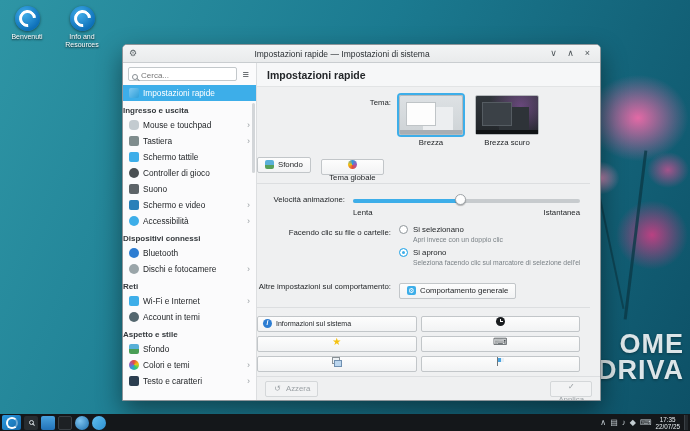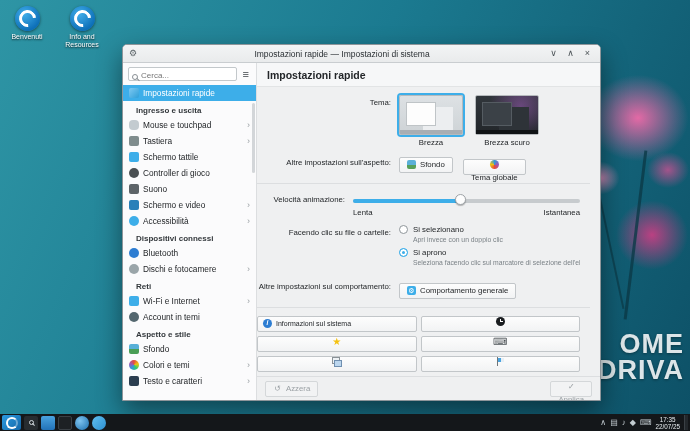--- a/index.html
+++ b/index.html
@@ -44,21 +44,21 @@
   
   .sidebar { width:134px; flex:none; background:#fbfbfc; border-right:1px solid #dcdee0; display:flex; flex-direction:column; position:relative; }
   .search-row { display:flex; align-items:center; gap:4px; padding:4px 5px 3px; }
   .search-box { flex:1; display:flex; align-items:flex-end; gap:3px; border:1px solid #c3c8cb; border-radius:2px; background:#fff; height:14px; padding:0 3px; }
   .mag { width:6px; height:6px; border:1px solid #8a9095; border-radius:50%; position:relative; flex:none; }
   .mag::after { content:""; position:absolute; width:4px; height:1px; background:#8a9095; transform:rotate(45deg); right:-3px; bottom:-1px; }
   .search-box input { border:0; outline:0; width:100%; font-size:8px; font-family:inherit; background:transparent; color:#333; }
   .hamburger { font-size:11px; color:#3f4447; line-height:1; padding:0 2px; }
 
   .nav { flex:1; overflow:hidden; padding-top:1px; }
-  .nav-header { font-size:8px; font-weight:bold; color:#33383c; padding:5px 13px 2px; }
+  .nav-header { font-size:8px; font-weight:bold; color:#33383c; padding:5px 0 2px; }
   .nav-item { display:flex; align-items:center; gap:4px; height:16px; padding:0 6px; font-size:8.3px; color:#232629; }
   .nav-item.selected { background:#3daee9; color:#fff; }
   .ni { width:10px; height:10px; border-radius:2px; flex:none; }
   .nl { white-space:nowrap; overflow:hidden; }
   .arrow { margin-left:auto; color:#9aa0a4; font-size:9px; line-height:1; }
 
   .icon-quick { background:linear-gradient(135deg,#7ec9f2,#2f9fd8); }
   .icon-mouse { background:#c3cbd0; border-radius:4px; }
   .icon-keyboard { background:#7f8c8d; }
   .icon-touch { background:#3daee9; }
@@ -303,21 +303,20 @@
                 </div>
                 <div class="tcard">
                   <div class="tprev dark"></div>
                   <div>Brezza scuro</div>
                 </div>
               </div>
             </div>
           </div>
 
           <div class="row">
-            <div class="rlabel">Altre impostazioni sull'aspetto:</div>
             <div class="rctrl">
               <span class="btn">
                 <span class="bi bi-wallpaper"></span>
                 <span>Sfondo</span>
               </span>
               <span class="btn">
                 <span class="bi bi-theme"></span>
                 <span>Tema globale</span>
               </span>
             </div>

